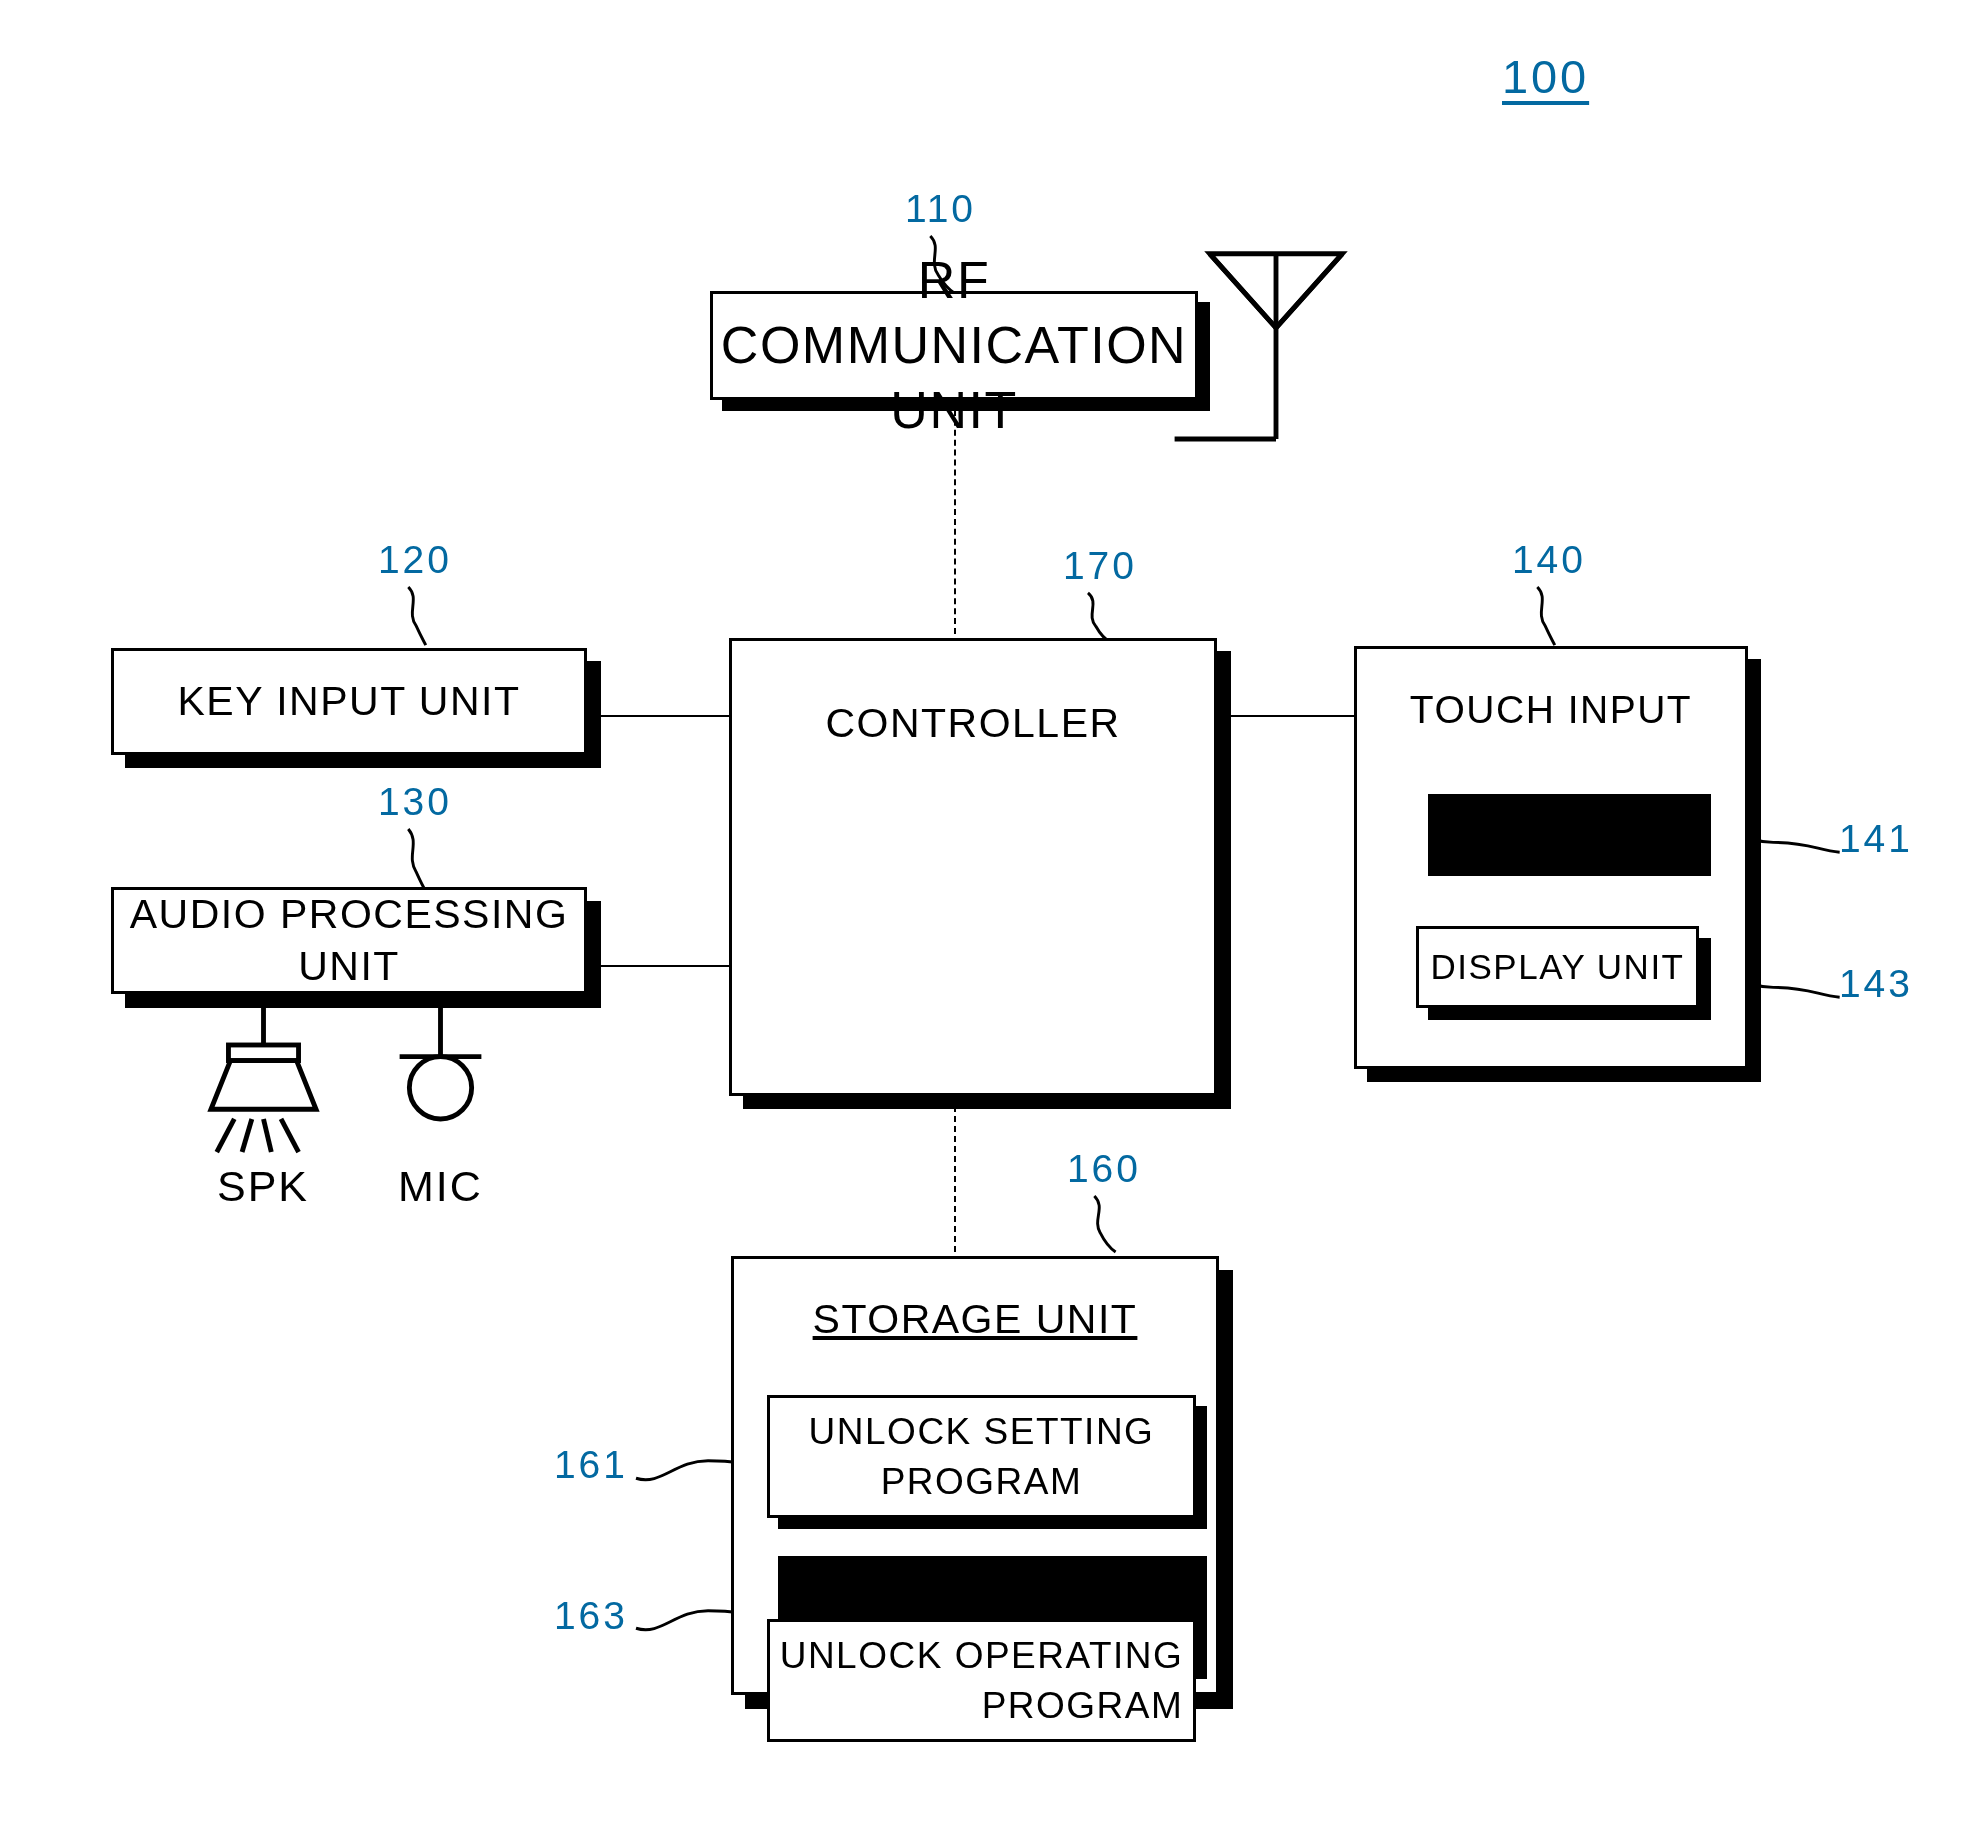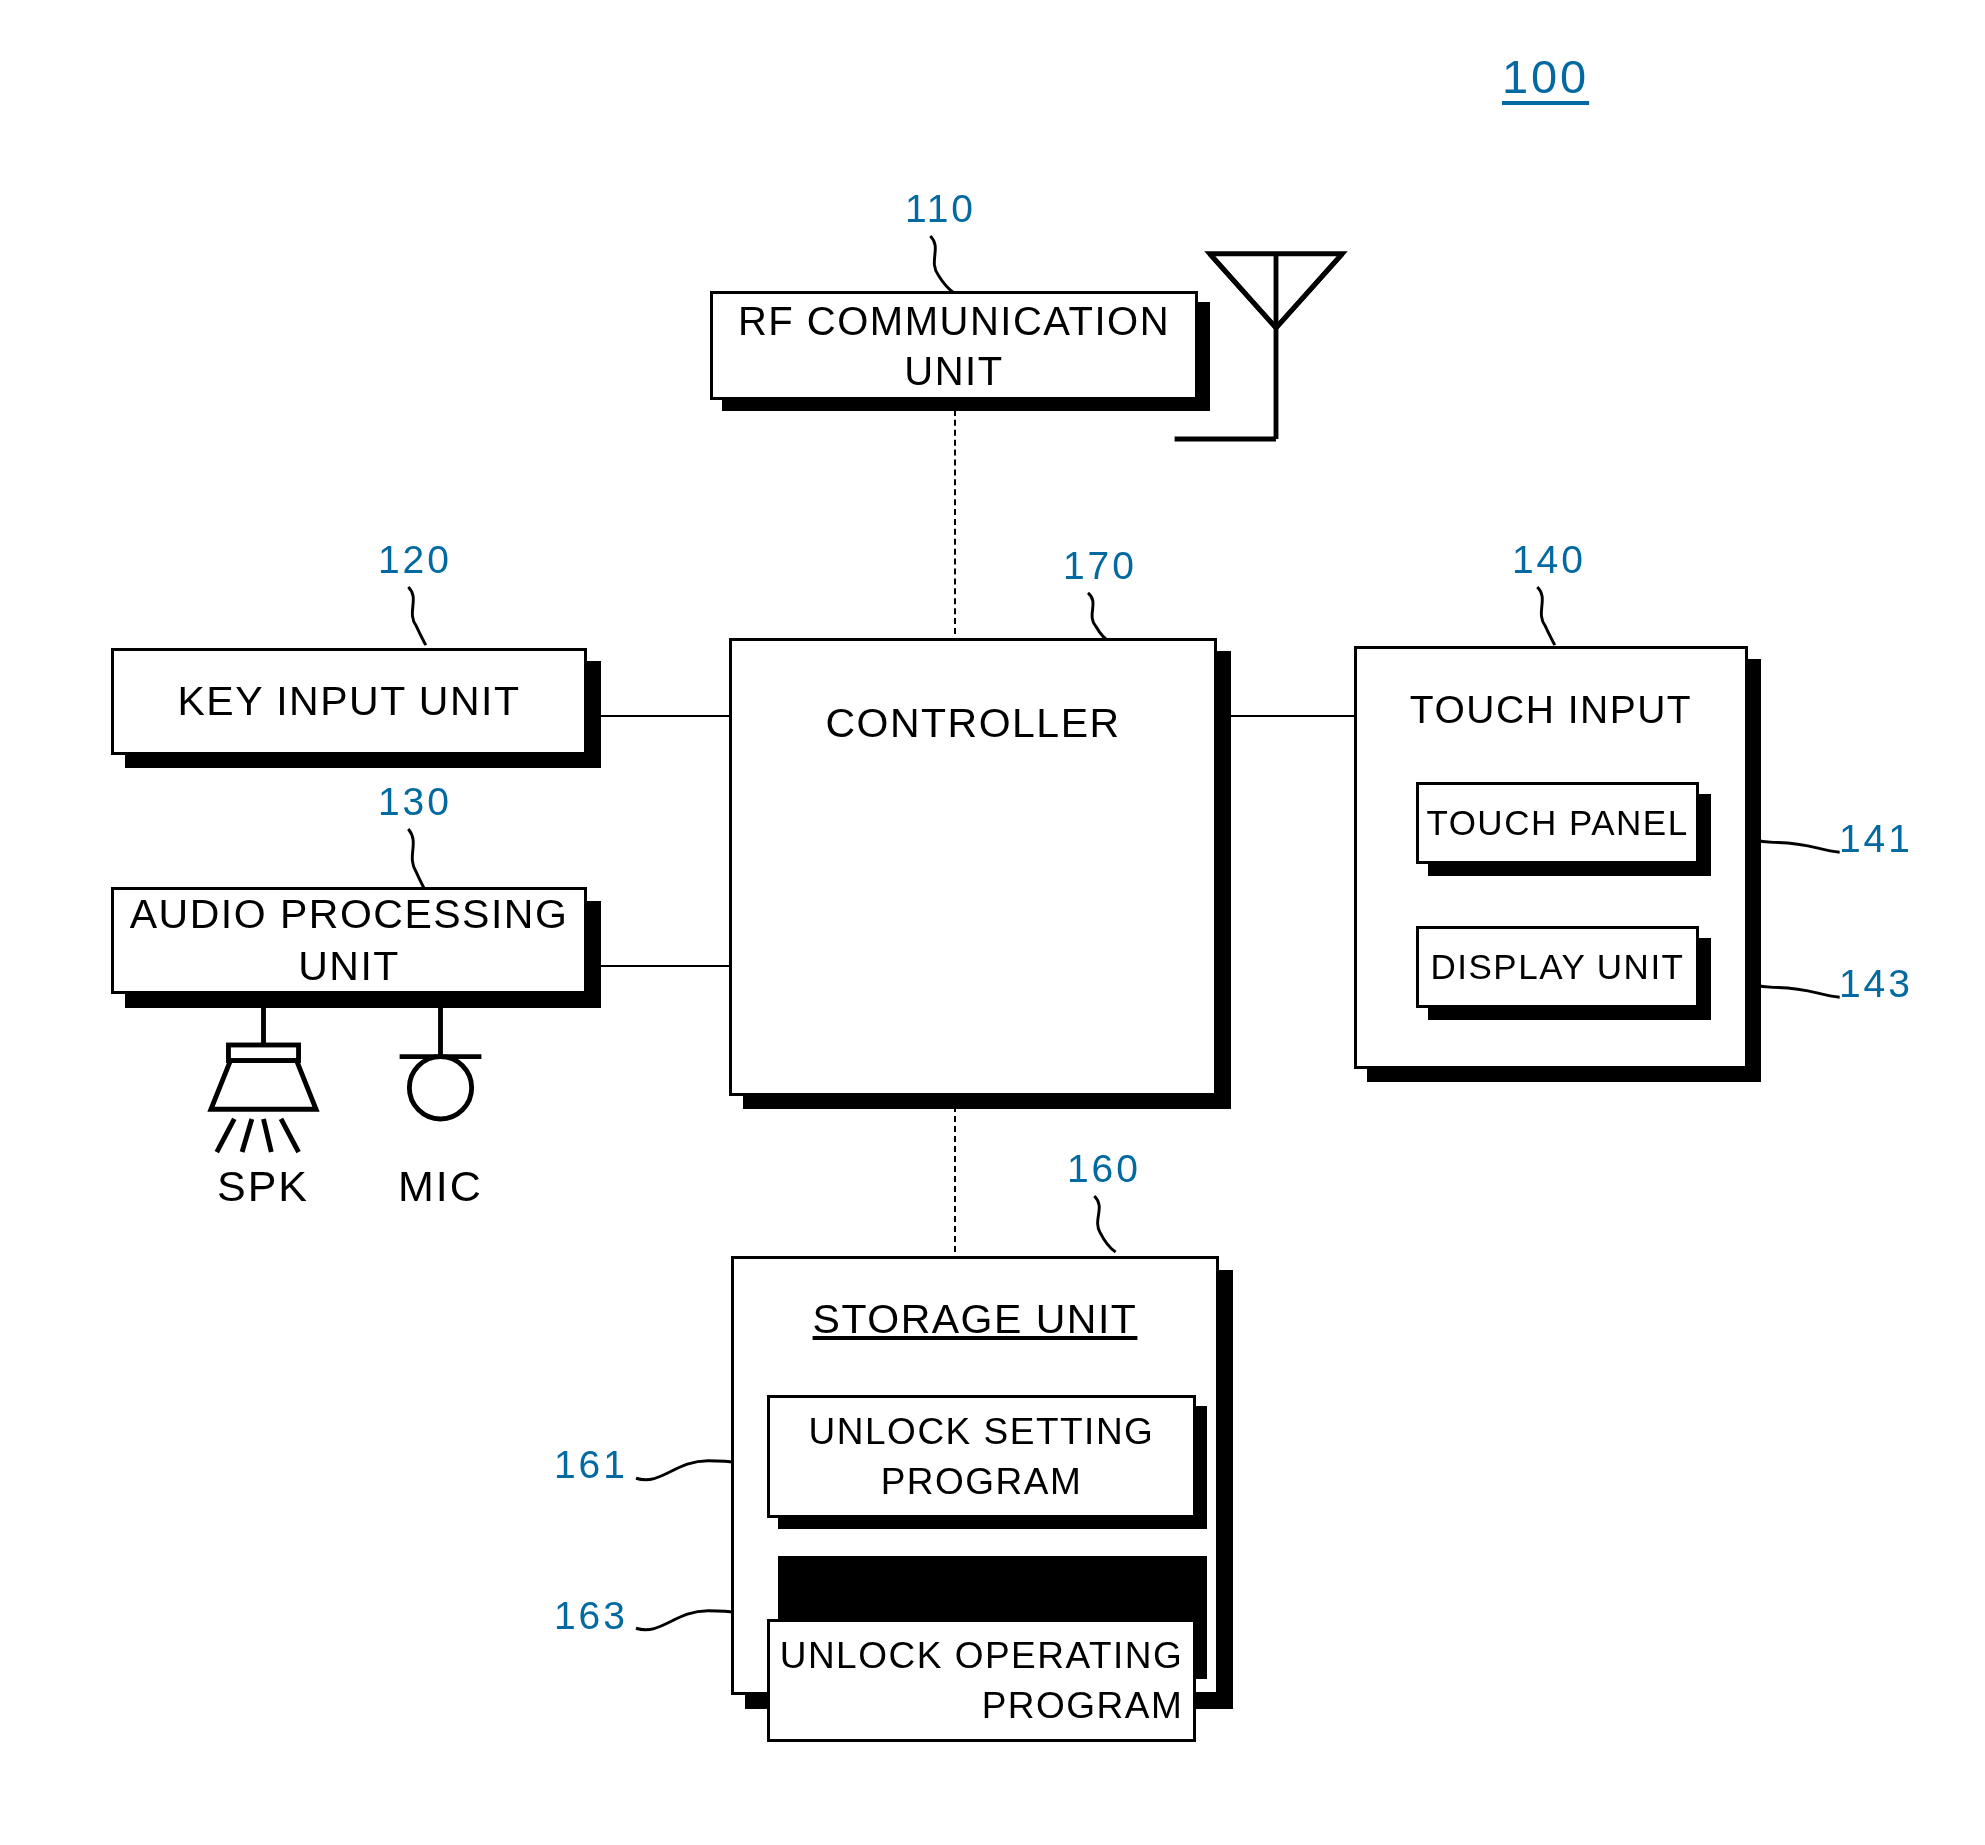--- a/index.html
+++ b/index.html
@@ -100,21 +100,21 @@
 
   <div class="numref" style="left:905px; top:187px;">110</div>
   <div class="leader" style="left:926px; top:234px;">
     <svg width="59" height="62" viewBox="0 0 60 64">
       <path d="M4 2 C 16 14, 2 28, 12 42 C 18 52, 24 58, 30 62" fill="none" stroke="#000" stroke-width="3"></path>
     </svg>
   </div>
 
   <div class="shadow" style="left:722px; top:302px; width:488px; height:109px;"></div>
   <div class="fbox" style="left:710px; top:291px; width:488px; height:109px; z-index:2;">
-    <span class="blabel" style="font-size:40px;">RF COMMUNICATION UNIT</span>
+    <span class="blabel" style="font-size:52px;">RF COMMUNICATION UNIT</span>
   </div>
 
   <div class="sym" style="left:1198px; top:244px;">
     <svg width="156" height="195" viewBox="0 0 160 200">
 
       <path d="M12 10 L148 10 L80 86 Z" fill="none" stroke="#000" stroke-width="5"></path>
 
       <path d="M12 10 L80 86" fill="none" stroke="#000" stroke-width="5"></path>
       <path d="M148 10 L80 86" fill="none" stroke="#000" stroke-width="5"></path>
       <path d="M80 10 L80 86" fill="none" stroke="#000" stroke-width="5"></path>
@@ -193,23 +193,20 @@
     </svg>
   </div>
 
   <div class="shadow" style="left:1367px; top:659px; width:394px; height:423px;"></div>
   <div class="fbox" style="left:1354px; top:646px; width:394px; height:423px; z-index:2; align-items:flex-start;">
     <span class="blabel" style="font-size:39px; margin-top:37px;">TOUCH INPUT</span>
   </div>
   <div class="hline" style="left:1217px; top:715px; width:137px;"></div>
 
   <div class="shadow" style="left:1428px; top:794px; width:283px; height:82px; z-index:3;"></div>
-  <div class="fbox" style="left:1416px; top:782px; width:283px; height:82px; z-index:4;">
-    <span class="blabel" style="font-size:35px;">TOUCH PANEL</span>
-  </div>
   <div class="leader" style="left:1701px; top:809px;">
     <svg width="166" height="59" viewBox="0 0 170 60">
       <path d="M0 18 C 26 10, 40 34, 74 34 C 110 34, 120 42, 142 44" fill="none" stroke="#000" stroke-width="3"></path>
     </svg>
   </div>
   <div class="numref" style="left:1839px; top:817px;">141</div>
 
   <div class="shadow" style="left:1428px; top:938px; width:283px; height:82px; z-index:3;"></div>
   <div class="fbox" style="left:1416px; top:926px; width:283px; height:82px; z-index:4;">
     <span class="blabel" style="font-size:35px;">DISPLAY UNIT</span>

